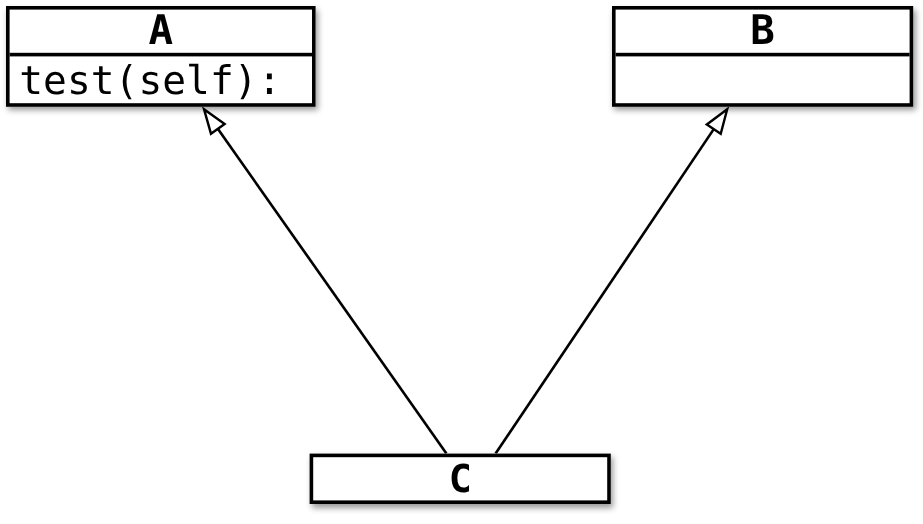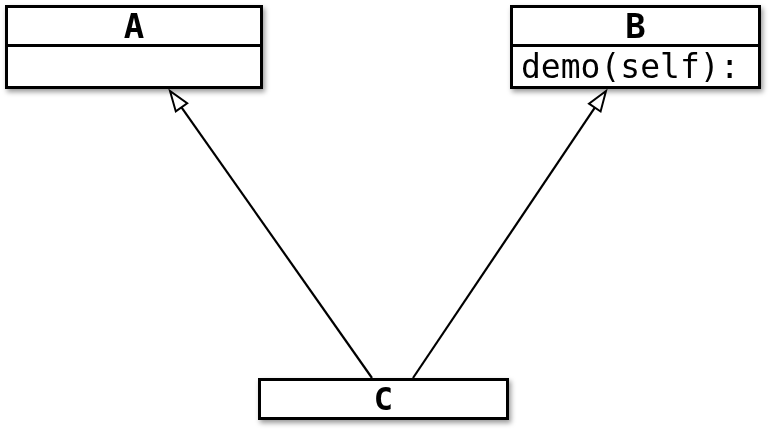--- a/index.html
+++ b/index.html
@@ -87,24 +87,24 @@
     </g>
 
     <g>
       <line class="rel-line" x1="413" y1="378" x2="594.8" y2="107.6"></line>
       <polygon class="rel-head" points="606,91 589,103.7 600.6,111.5"></polygon>
     </g>
   </svg>
 
   <div class="class-box box-a">
     <div class="class-title">A</div>
+    <div class="class-method">test(self):</div>
   </div>
 
   <div class="class-box box-b">
     <div class="class-title">B</div>
-    <div class="class-method">demo(self):</div>
   </div>
 
   <div class="class-box box-c">
     <div class="class-title no-divider">C</div>
   </div>
 
 </div>
 
 </body></html>

